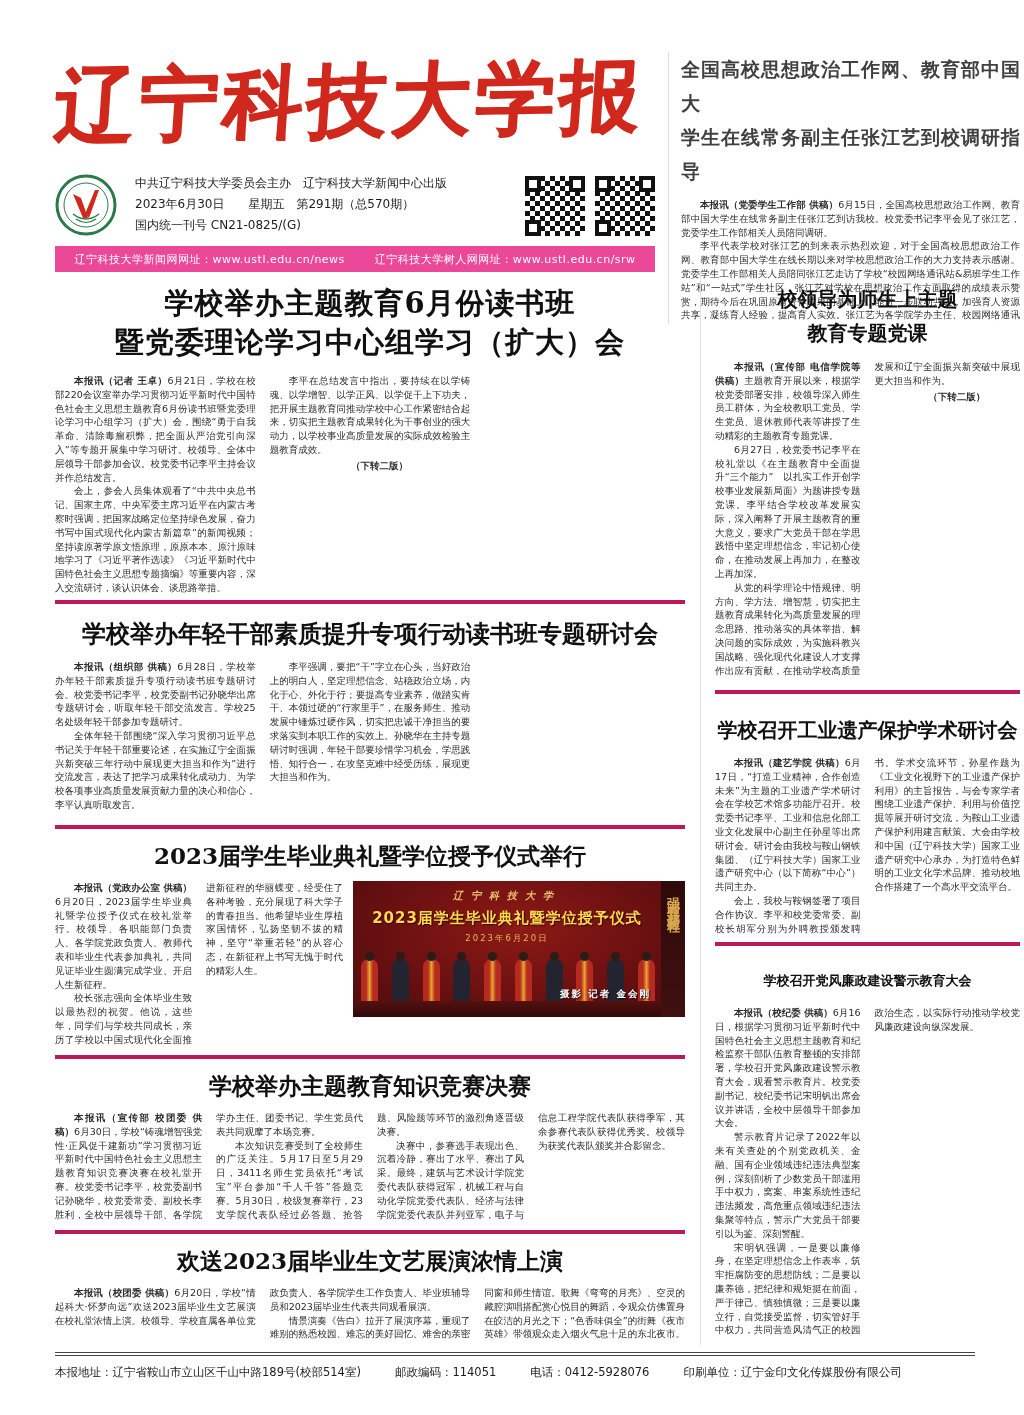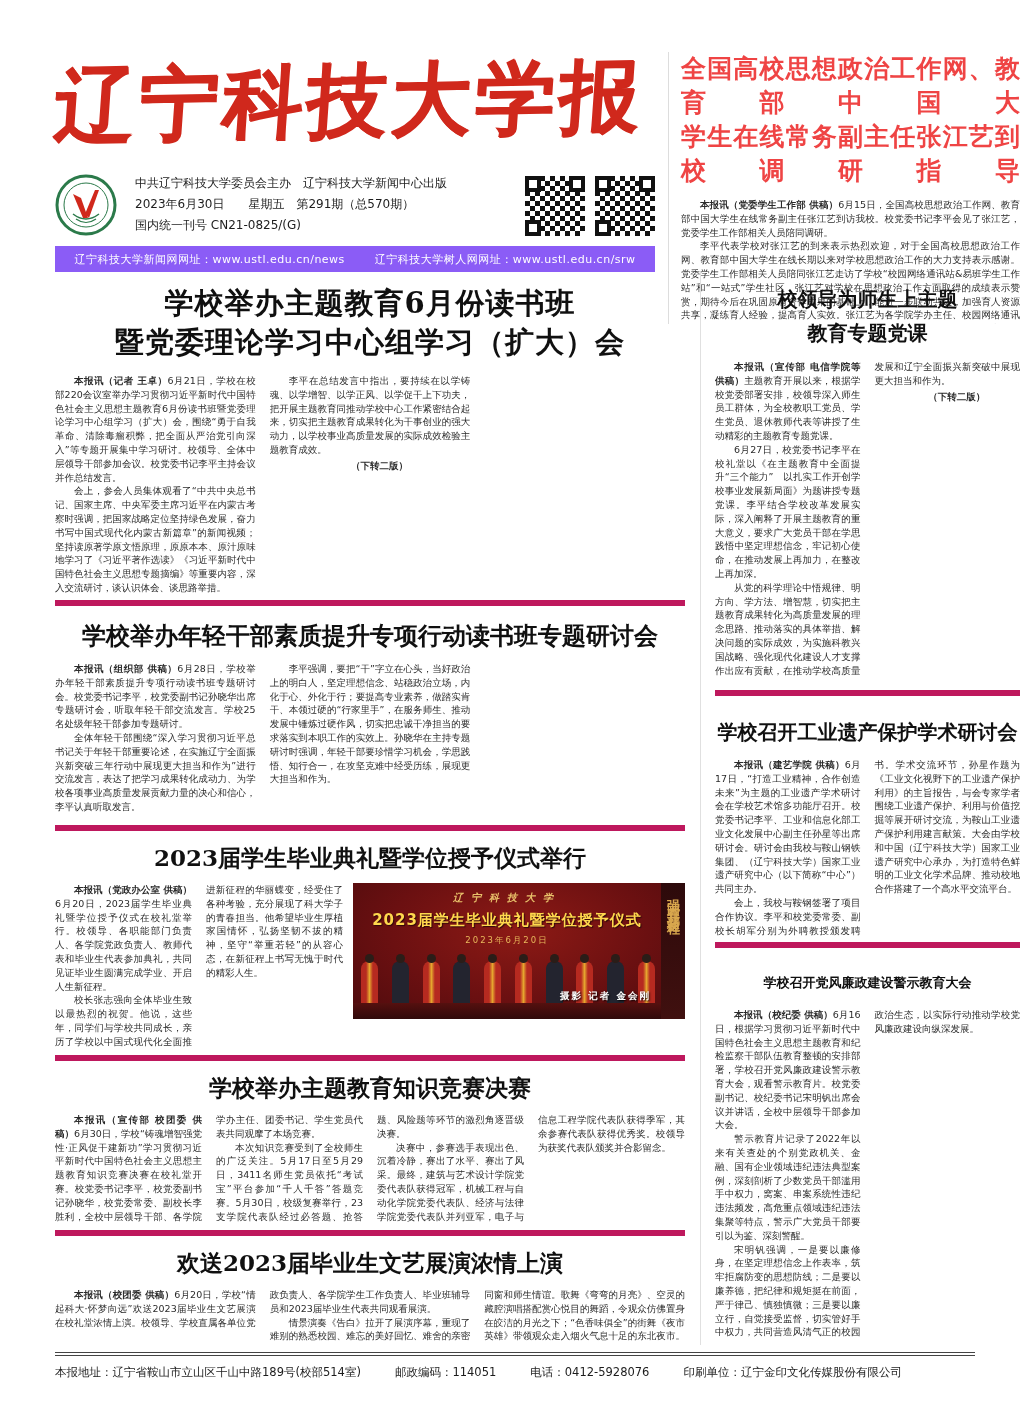--- a/index.html
+++ b/index.html
@@ -22,50 +22,50 @@
   .pub-lines { flex:1; padding-left:18px; font-size:12px; line-height:21px; color:#1d1d1d; }
   .qr { width:60px; height:60px; position:relative; margin-left:10px; flex:0 0 60px;
         background:
           repeating-conic-gradient(#111 0 25%, #fff 0 50%) 0 0/10px 10px;
         outline:2px solid #fff; }
   .qr i { position:absolute; width:16px; height:16px; background:#fff; border:4px solid #111; }
   .qr i:nth-child(1){ top:0; left:0; }
   .qr i:nth-child(2){ top:0; right:0; }
   .qr i:nth-child(3){ bottom:0; left:0; }
   .url-bar {
-    margin-top:10px; height:26px; background:#8b5cf6; color:#fff;
+    margin-top:10px; height:26px; background:#ec4899; color:#fff;
     display:flex; align-items:center; justify-content:center; gap:30px;
     font-size:11px; letter-spacing:.5px;
   }
   .top-article {
     position:absolute; left:668px; top:52px; width:352px;
     border-left:1px solid #ddd; padding-left:12px;
   }
   .top-article h2 {
     font-family:"DejaVu Serif","Liberation Serif",serif;
-    font-size:25px; line-height:34px; font-weight:bold; color:#ef4444;
+    font-size:19px; line-height:34px; font-weight:bold; color:#404040;
     text-align:justify; text-align-last:justify;
   }
   .top-article .body-text { margin-top:10px; height:126px; }
   
   .body-text {
     font-size:9.5px; line-height:13.8px; text-align:justify; color:#2b2b2b;
     column-gap:14px; column-fill:auto; overflow:hidden;
   }
   .cols-2{ column-count:2; } .cols-3{ column-count:3; } .cols-4{ column-count:4; }
   .body-text p { text-indent:2em; }
   .byline { font-weight:bold; }
   .jump { text-indent:0; text-align:center; font-weight:bold; margin-top:2px; }
   
   .main { position:absolute; left:55px; top:272px; width:965px; height:1073px; display:flex;align-items:flex-end; }
   .col-left { width:630px; display:flex; flex-direction:column; }
   .col-right { width:320px; margin-left:15px; padding-left:14px; border-left:1px solid #e0e0e0;
                display:flex; flex-direction:column; }
   .story { overflow:hidden; display:flex; flex-direction:column; padding-top:8px; }
-  .story + .story { border-top:6px solid #be185d; }
+  .story + .story { border-top:4px solid #be185d; }
   .story .fill { flex:1 1 auto; min-height:0; }
   .hl { font-weight:bold; color:#101010; text-align:center; }
   .hl-serif { font-family:"DejaVu Serif","Liberation Serif",serif; }
   .hl-main { font-size:29px; line-height:39px; letter-spacing:1px; margin:4px 0 12px; }
   .hl-sec  { font-size:24px; line-height:32px; margin:6px 0 10px; }
   .hl-med  { font-size:23px; line-height:30px; margin:4px 0 10px; }
   .hl-right2 { font-size:20px; line-height:34px; margin:2px 0 10px; }
   .hl-right1 { font-size:20px; line-height:28px; margin:14px 0 12px; }
   .hl-right1b { font-size:13px; line-height:26px; margin:14px 0 12px; }
   

